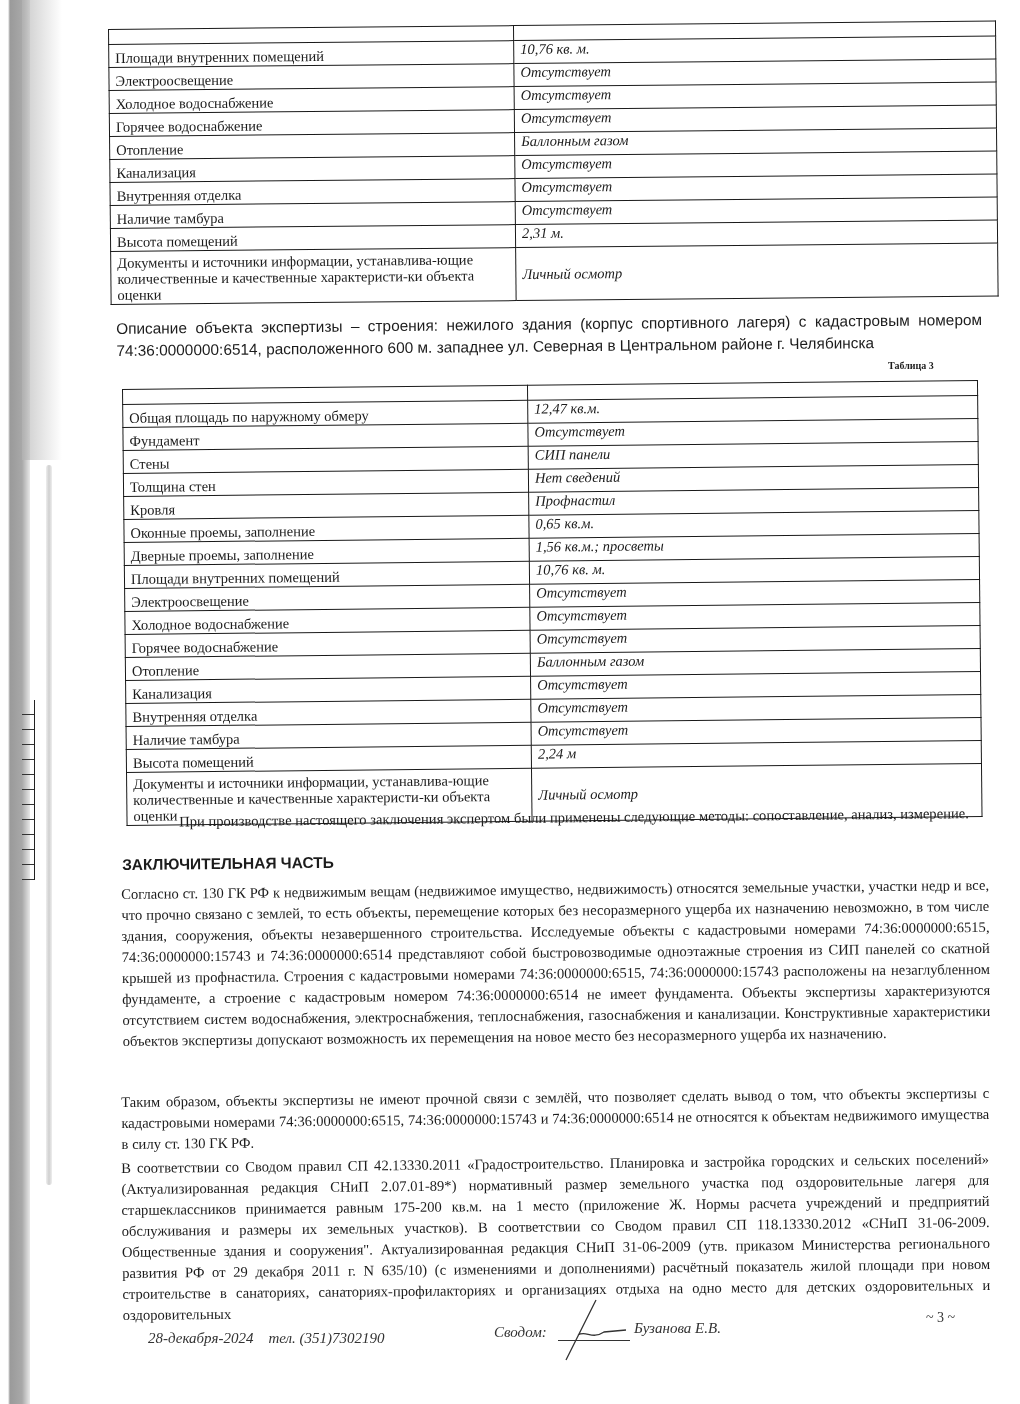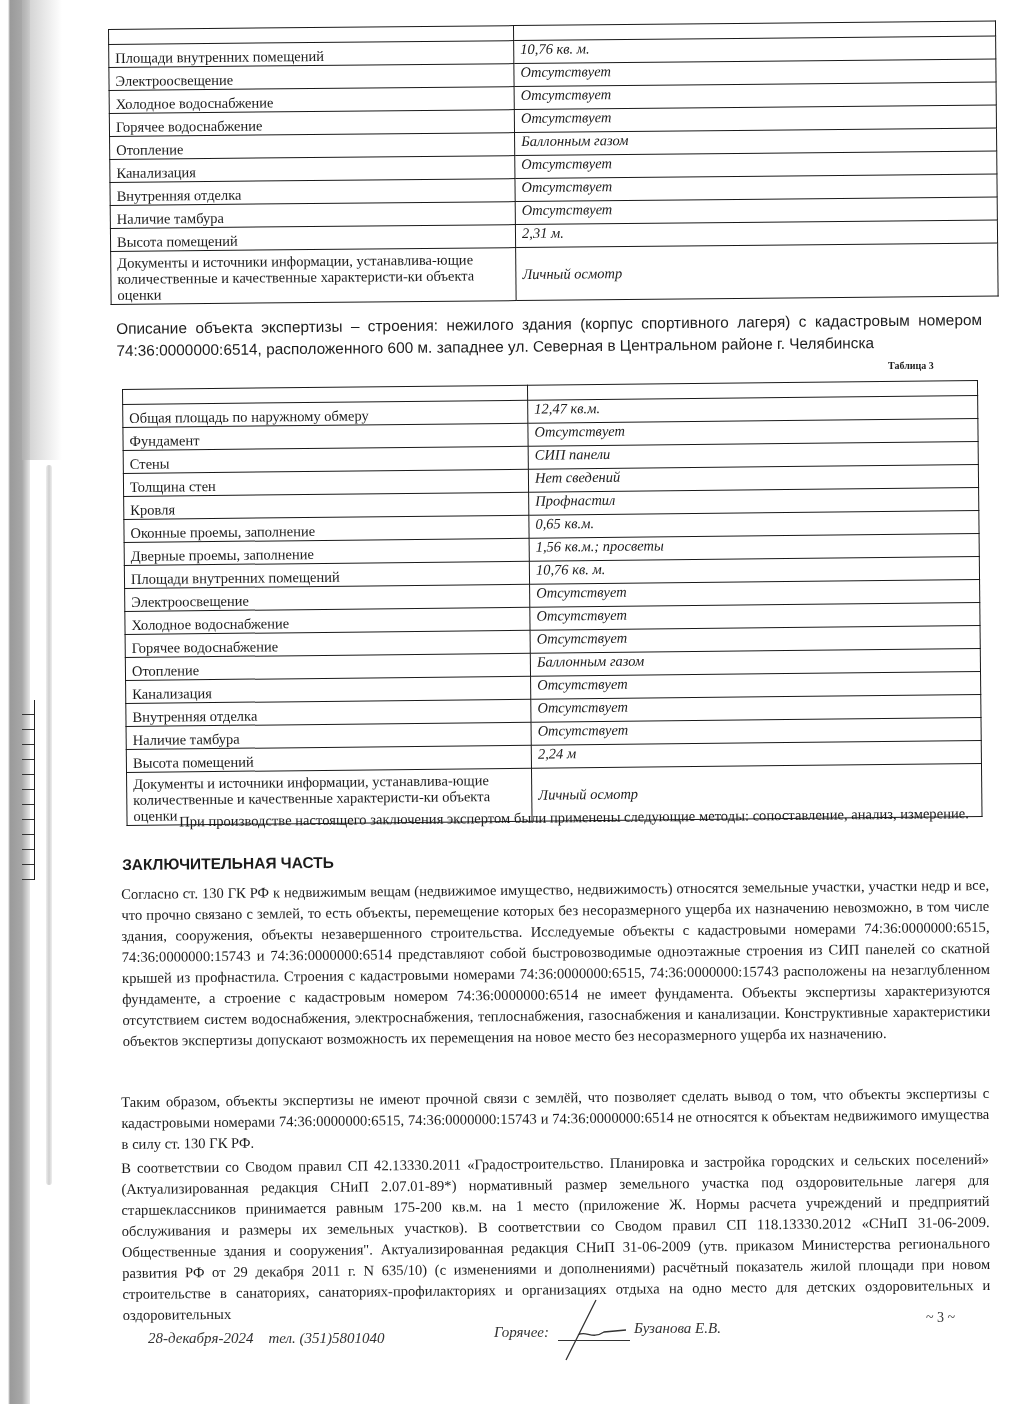--- a/index.html
+++ b/index.html
@@ -221,20 +221,20 @@
   <div class="p" style="top:1092px;">Таким образом, объекты экспертизы не имеют прочной связи с землёй, что позволяет сделать вывод о том, что объекты экспертизы с кадастровыми номерами 74:36:0000000:6515, 74:36:0000000:15743 и 74:36:0000000:6514 не относятся к объектам недвижимого имущества в силу ст. 130 ГК РФ.</div>
   <div class="p" style="top:1158px;">В соответствии со Сводом правил СП 42.13330.2011 «Градостроительство. Планировка и застройка городских и сельских поселений» (Актуализированная редакция СНиП 2.07.01-89*) нормативный размер земельного участка под оздоровительные лагеря для старшеклассников принимается равным 175-200 кв.м. на 1 место (приложение Ж. Нормы расчета учреждений и предприятий обслуживания и размеры их земельных участков). В соответствии со Сводом правил СП 118.13330.2012 «СНиП 31-06-2009. Общественные здания и сооружения". Актуализированная редакция СНиП 31-06-2009 (утв. приказом Министерства регионального развития РФ от 29 декабря 2011 г. N 635/10) (с изменениями и дополнениями) расчётный показатель жилой площади при новом строительстве в санаториях, санаториях-профилакториях и организациях отдыха на одно место для детских оздоровительных и оздоровительных</div>
 
   <svg class="signature" viewBox="0 0 80 80">
     <path d="M10 70 L40 10 M22 45 C30 40 36 50 48 42 L70 40" stroke="#333" stroke-width="1.3" fill="none"></path>
   </svg>
 
   <div class="footer">
     <span class="date">
       <span>28-декабря-2024</span>&nbsp;&nbsp;&nbsp;
-      <span>тел. (351)5801040</span>
+      <span>тел. (351)7302190</span>
     </span>
-    <span class="expert">Горячее:</span>
+    <span class="expert">Сводом:</span>
     <span class="line"></span>
     <span class="name">Бузанова Е.В.</span>
     <span class="pageno">~ 3 ~</span>
   </div>
 </div>
 
 </body></html>

